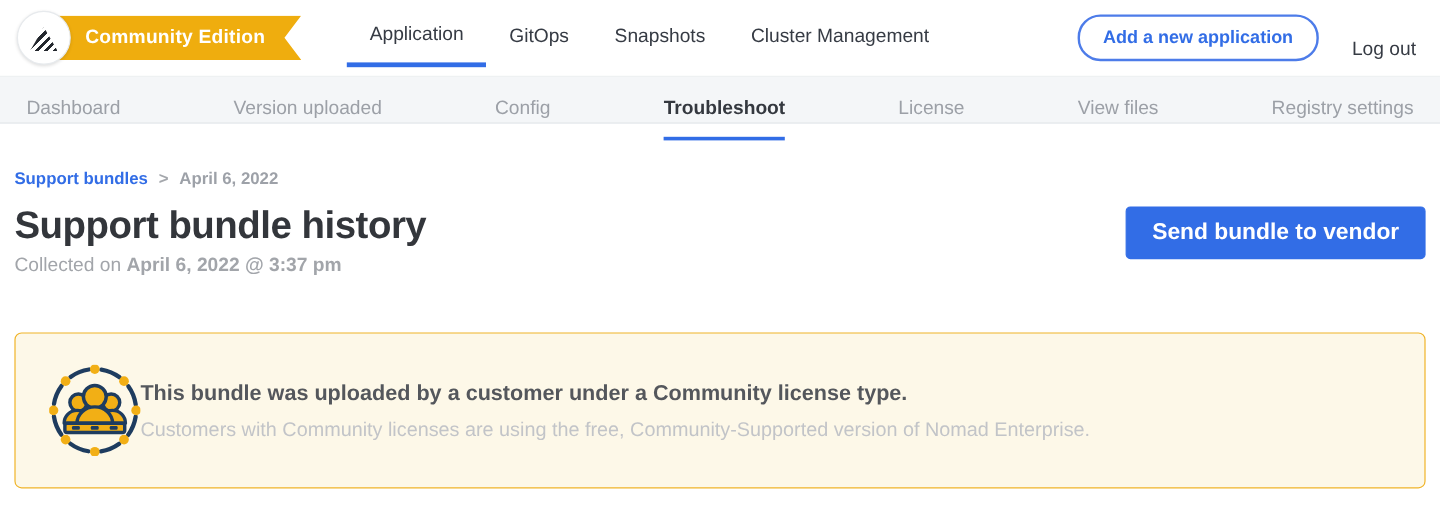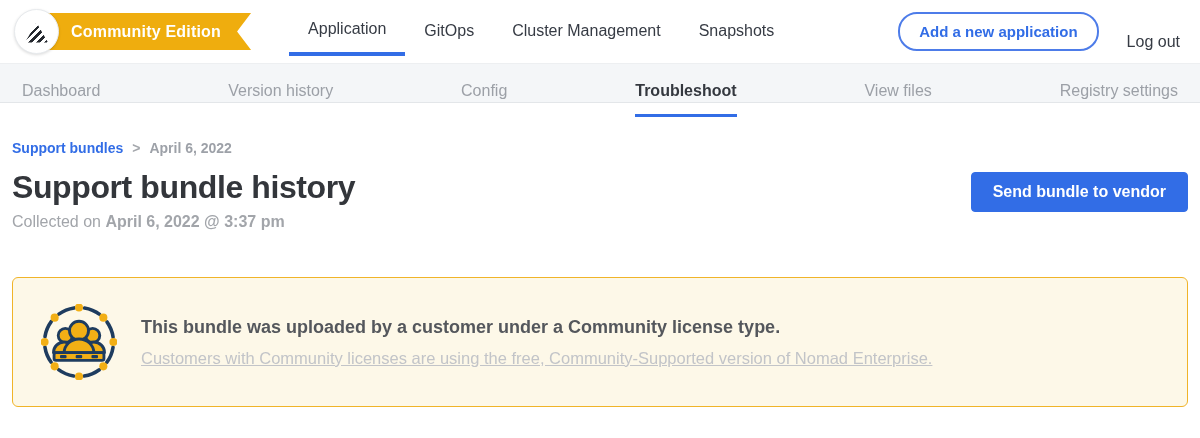--- a/index.html
+++ b/index.html
@@ -49,64 +49,65 @@
   .crumb-sep { color:#A4A7AC; margin:0 9px; }
   .crumb-current { color:#9DA1A8; }
 
   .page-head { display:flex; justify-content:space-between; align-items:flex-start;
     margin-top:13px; }
   .page-title { font-size:32px; font-weight:bold; color:#33363B; letter-spacing:-.4px; }
   .collected { margin-top:7px; font-size:16px; color:#A2A5AA; }
   .collected b { color:#A2A5AA; }
 
   .actions { display:flex; gap:14px; margin-top:3px; }
-  .btn { font-family:inherit; font-size:16px; font-weight:bold; border-radius:4px;
+  .btn { font-family:inherit; font-size:19px; font-weight:bold; border-radius:4px;
     cursor:pointer; }
   .btn-primary { background:#326DE6; color:#fff; border:1px solid #326DE6;
     padding:10px 21px; }
   .btn-secondary { background:#fff; color:#326DE6; border:1px solid #326DE6;
     padding:10px 19px; }
 
   
   .banner { margin-top:46px; background:#FDF8E8; border:1px solid #F0B429;
-    border-radius:6px; display:flex; align-items:center; gap:24px;
+    border-radius:6px; display:flex; align-items:center; 
     padding:26px 28px; min-height:129px; }
   .banner-icon { flex:0 0 auto; width:76px; height:76px; }
   .banner-title { font-size:18px; font-weight:bold; color:#54575C; }
-  .banner-sub { font-size:16.5px; color:#C2C4C8; margin-top:11px;text-decoration:underline; }
+  .banner-sub { font-size:16.5px; color:#C2C4C8; margin-top:11px; }
 </style>
 </head>
 <body>
 
 <div class="top-nav">
   <div class="brand">
     <div class="logo-circle">
       <div class="logo-glyph"></div>
     </div>
     <div class="badge">Community Edition</div>
   </div>
 
   <div class="top-tabs">
     <div class="top-tab active">Application</div>
     <div class="top-tab">GitOps</div>
+    <div class="top-tab">Snapshots</div>
     <div class="top-tab">Cluster Management</div>
-    <div class="top-tab">Snapshots</div>
   </div>
 
   <div class="top-right">
     <button class="add-app-btn">Add a new application</button>
     <span class="logout">Log out</span>
   </div>
 </div>
 
 <div class="sub-nav">
   <div class="sub-item">Dashboard</div>
-  <div class="sub-item">Version history</div>
+  <div class="sub-item">Version uploaded</div>
   <div class="sub-item">Config</div>
   <div class="sub-item active">Troubleshoot</div>
+  <div class="sub-item">License</div>
   <div class="sub-item">View files</div>
   <div class="sub-item">Registry settings</div>
 </div>
 
 <div class="content">
 
   <div class="breadcrumb">
     <a>Support bundles</a><span class="crumb-sep">&gt;</span><span class="crumb-current">April 6, 2022</span>
   </div>
 

